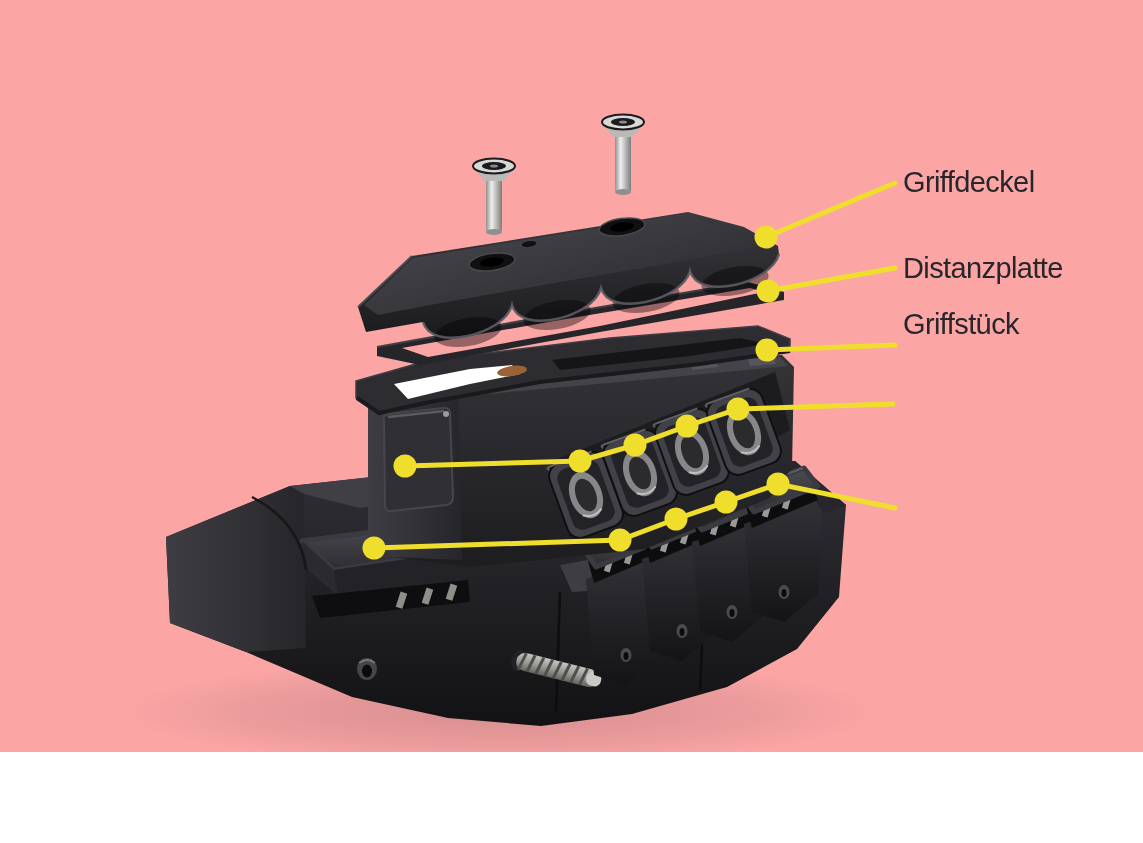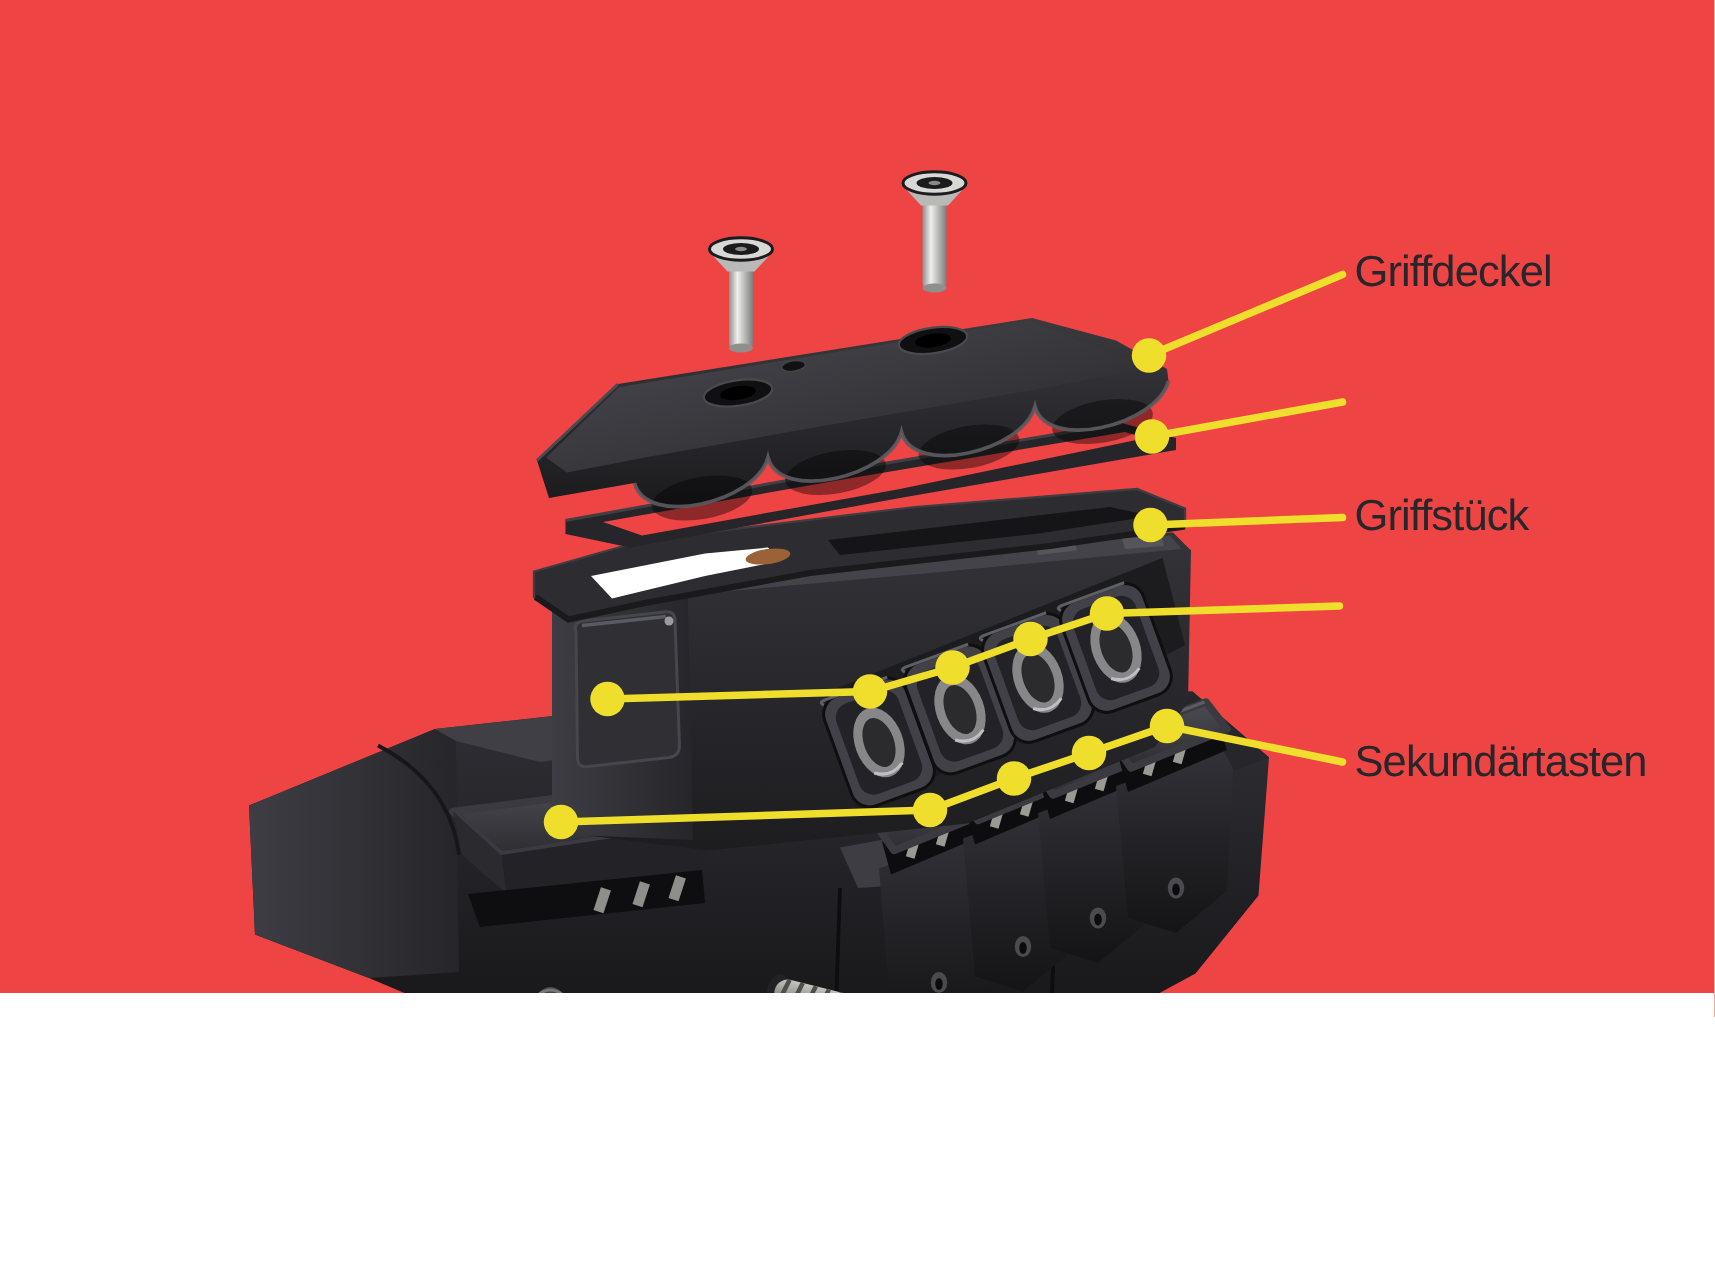--- a/index.html
+++ b/index.html
@@ -1,16 +1,16 @@
 <!DOCTYPE html>
 <html><head>
 <meta charset="utf-8">
 <style>
   html,body{margin:0;padding:0;background:#ffffff;}
-  .stage{position:relative;width:1143px;height:662px;background:#ef4444;overflow:hidden;
+  .stage{position:relative;width:1143px;height:752px;background:#fca5a5;overflow:hidden;
          font-family:"Liberation Sans", sans-serif;}
   .stage svg{position:absolute;left:0;top:0;}
   .callout-label{position:absolute;left:903px;transform:translateY(-50%);
          font-size:29px;letter-spacing:-0.6px;color:#26262b;white-space:nowrap;}
 </style>
 </head>
 <body>
 
 <div class="stage">
 <svg width="1143" height="843" viewBox="0 0 1143 843">
@@ -296,15 +296,15 @@
         <circle cx="738" cy="409" r="11.5"></circle>
     <circle cx="374" cy="548" r="11.5"></circle>
         <circle cx="620" cy="540" r="11.5"></circle>
         <circle cx="676" cy="519" r="11.5"></circle>
         <circle cx="726" cy="502" r="11.5"></circle>
         <circle cx="778" cy="484" r="11.5"></circle>
   </g>
 </svg>
 
   <div class="callout-label" style="top:182px">Griffdeckel</div>
-  <div class="callout-label" style="top:345px">Griffstück</div>
-  <div class="callout-label" style="top:509px">Sekundärtasten</div>
+  <div class="callout-label" style="top:268px">Distanzplatte</div>
+  <div class="callout-label" style="top:324px">Griffstück</div>
 </div>
 
 </body></html>

